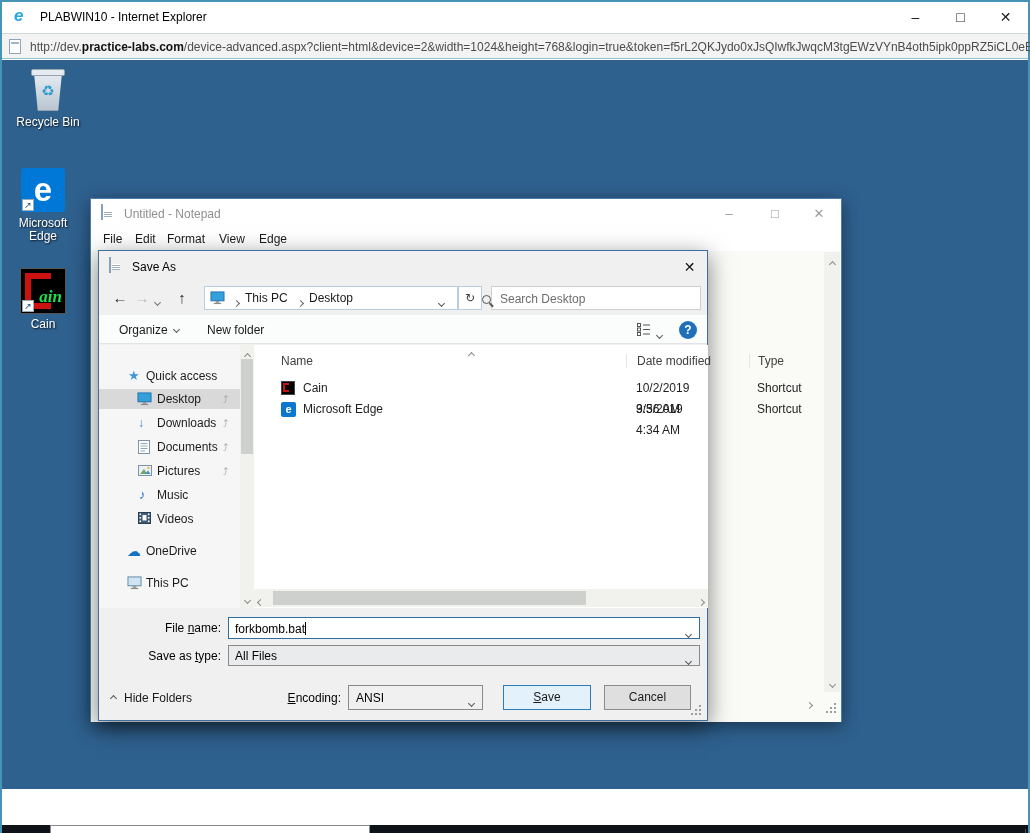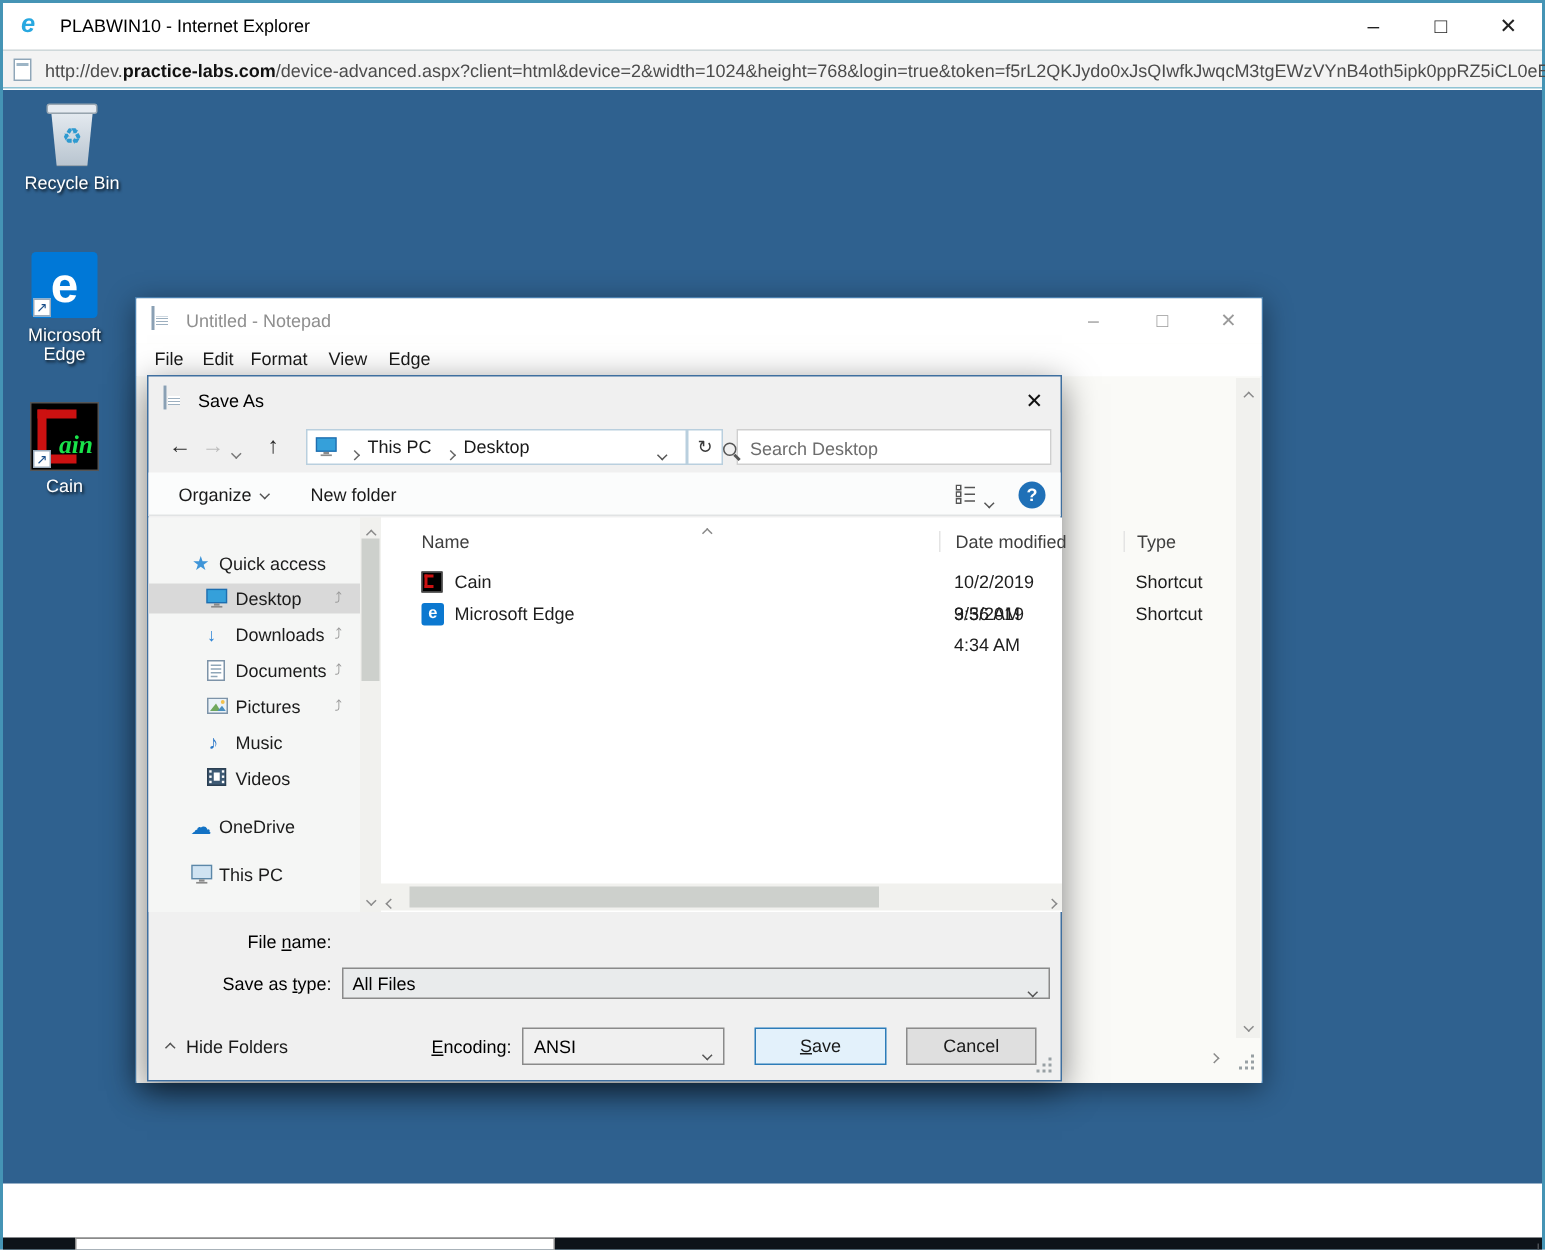--- a/index.html
+++ b/index.html
@@ -317,20 +317,25 @@
         <div class="abs sb-track" style="left:0;top:244px;width:454px;height:18px;">
           <span class="abs sb-arrow" style="left:4px;top:5px;"><span class="chev left sm"></span></span>
           <div class="sb-thumb" style="position:absolute;left:19px;top:2px;width:313px;height:14px;"></div>
           <span class="abs sb-arrow" style="right:4px;top:5px;"><span class="chev right sm"></span></span>
         </div>
       </div>
 
       <div class="abs" style="left:0;top:370px;width:122px;text-align:right;color:#000;">
         <span>File </span><span class="ul">n</span><span>ame:</span>
       </div>
+      <div class="abs" style="left:129px;top:366px;width:472px;height:22px;background:#fff;border:1px solid #2f6fa0;">
+        <span style="position:absolute;left:6px;top:4px;color:#000;">forkbomb.bat</span>
+        <span class="caret-bar" style="position:absolute;left:76px;top:4px;"></span>
+        <span class="abs" style="right:8px;top:8px;color:#555;"><span class="chev sm"></span></span>
+      </div>
 
       <div class="abs" style="left:0;top:398px;width:122px;text-align:right;color:#000;">
         <span>Save as </span><span class="ul">t</span><span>ype:</span>
       </div>
       <div class="abs combo-gray" style="left:129px;top:394px;width:472px;height:21px;">
         <span style="position:absolute;left:6px;top:3px;color:#000;">All Files</span>
         <span class="abs" style="right:8px;top:7px;color:#555;"><span class="chev sm"></span></span>
       </div>
 
       <div class="abs" style="left:12px;top:440px;color:#1a1a1a;">

